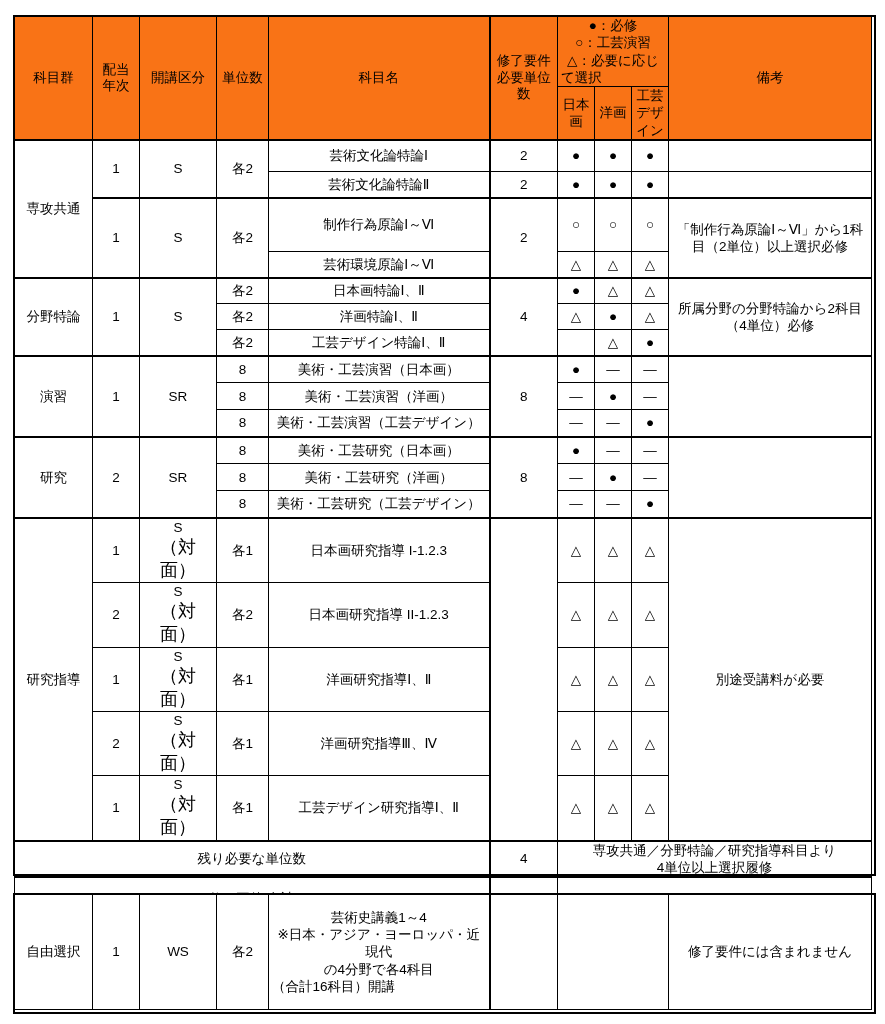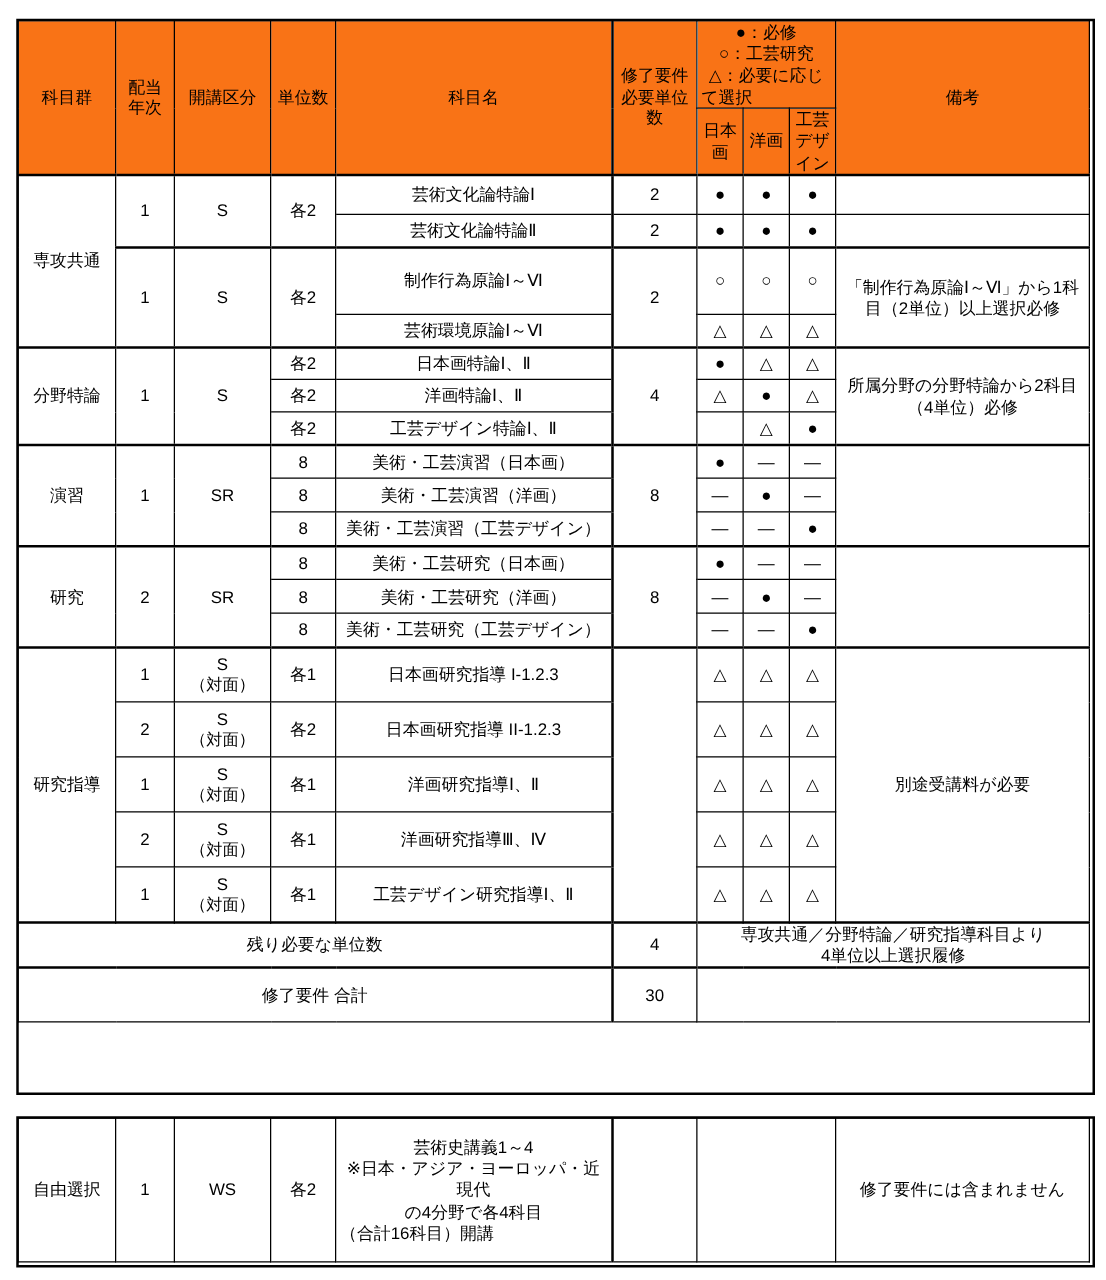--- a/index.html
+++ b/index.html
@@ -114,21 +114,21 @@
     padding: 2px 1px;
     word-break: break-all;
   }
   .grp {
     font-size: 13.5px;
   }
   .two-line {
     line-height: 1.16;
     font-size: 13px;
   }
-  .small-paren { font-size: 13px; }
+  .small-paren { font-size: 18px; }
   .right-al { text-align: right; padding-right: 8px; }
   .multi {
     text-align: left;
     padding-left: 7px;
     line-height: 1.36;
     font-size: 13.5px;
   }
 </style>
 </head>
 <body>
@@ -158,21 +158,21 @@
         <th class="hdr hdr-bottom" rowspan="2">開講区分</th>
         <th class="hdr hdr-bottom" rowspan="2">単位数</th>
         <th class="hdr hdr-bottom v-thick-r" rowspan="2">科目名</th>
         <th class="hdr hdr-bottom" rowspan="2">
           <span style="display:block;line-height:1.22">修了要件</span>
             <span style="display:block;line-height:1.22">必要単位</span>
             <span style="display:block;line-height:1.22">数</span>
         </th>
         <th class="hdr legend" colspan="3">
           <div class="lg-row" style="text-align:center">●：必修</div>
-          <div class="lg-row">○：工芸研究</div>
+          <div class="lg-row">○：工芸演習</div>
           <div class="lg-row">△：必要に応じ</div>
           <div class="lg-row" style="text-align:left">て選択</div>
         </th>
         <th class="hdr hdr-bottom" rowspan="2">備考</th>
       </tr>
       <tr>
         <th class="hdr vert-hdr hdr-bottom">日本画</th>
         <th class="hdr vert-hdr hdr-bottom">洋画</th>
         <th class="hdr vert-hdr hdr-bottom">工芸デザイン</th>
       </tr>

